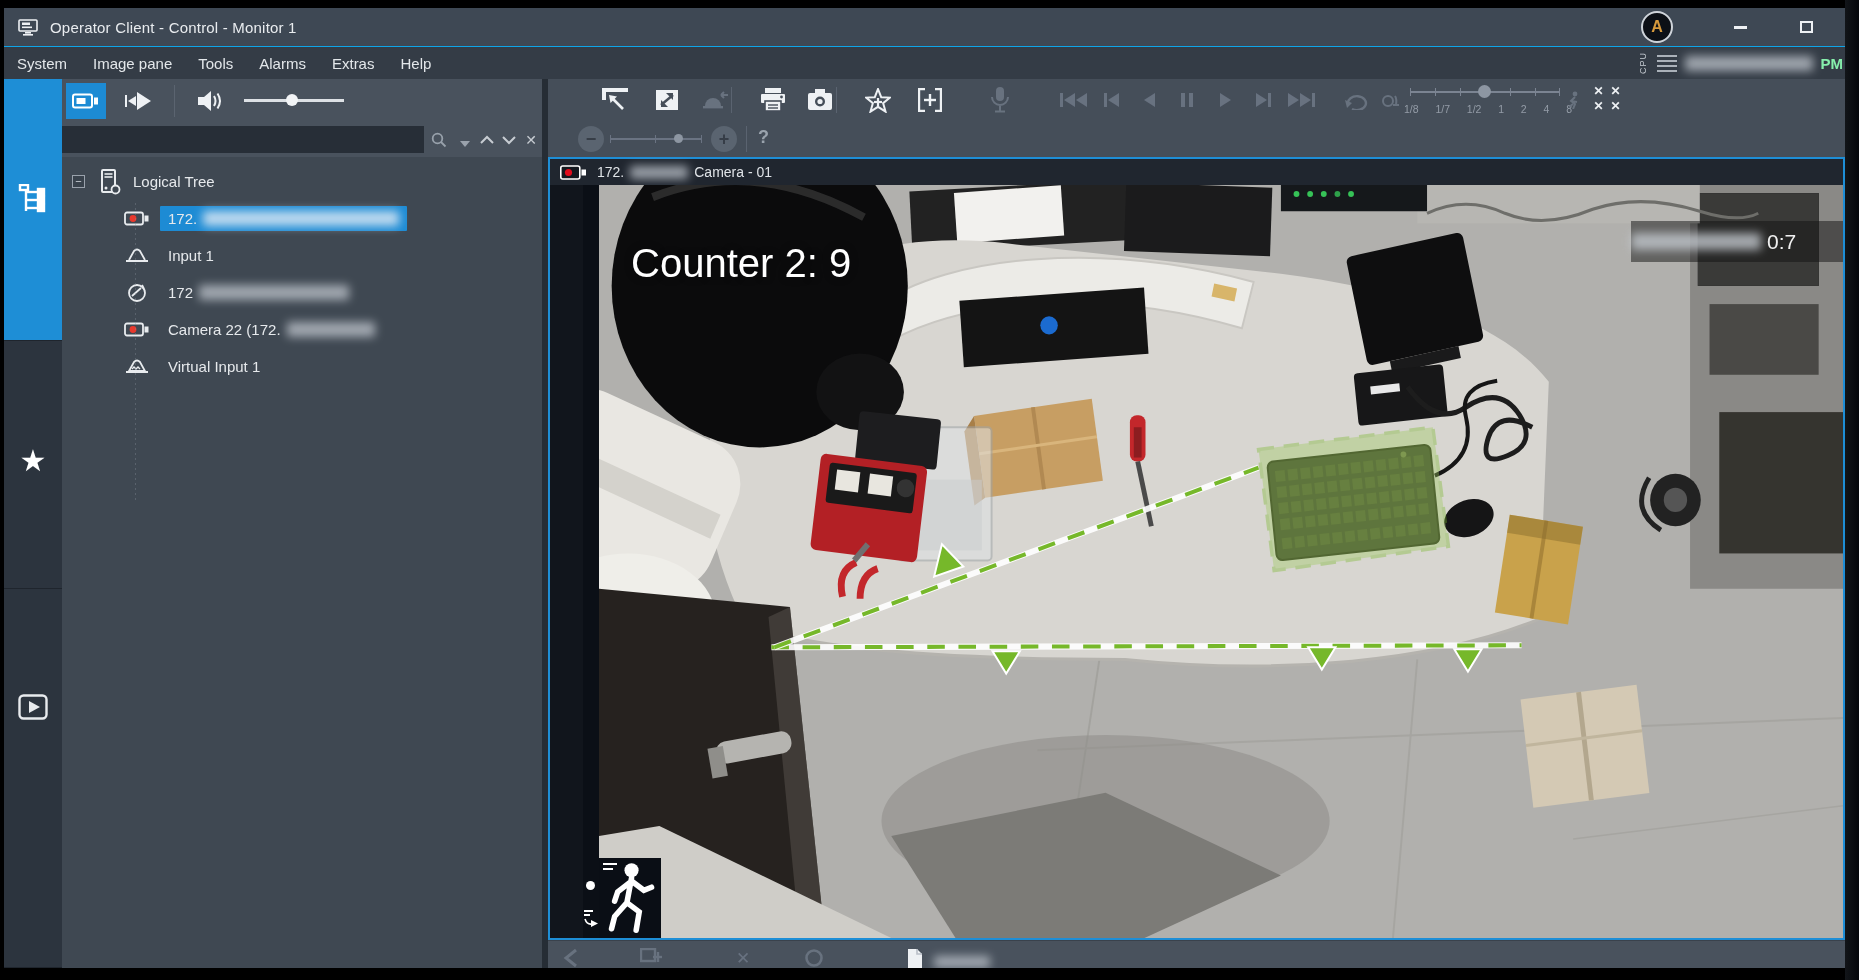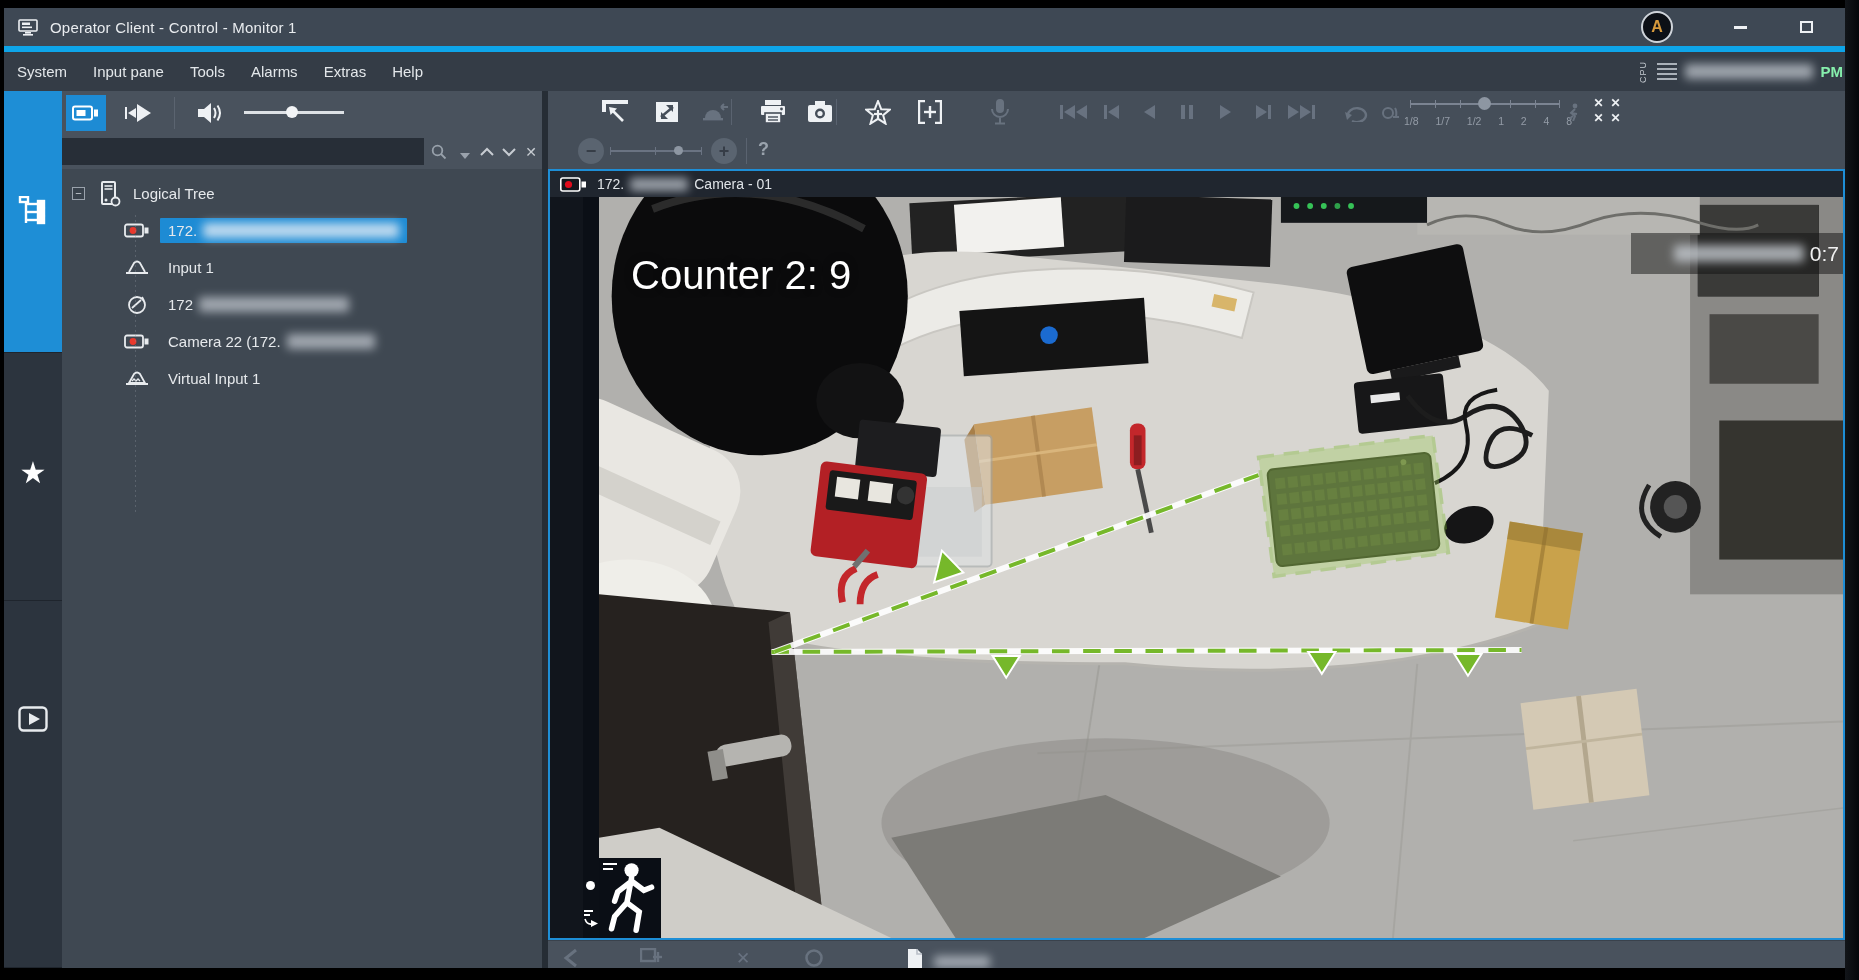--- a/index.html
+++ b/index.html
@@ -12,21 +12,21 @@
   
   .titlebar { height:38px; background:#3e4854; display:flex; align-items:center; padding:0 14px; flex:0 0 auto; }
   .titlebar .app-title { color:#e9ecef; font-size:15px; margin-left:12px; letter-spacing:.2px; }
   .tb-spacer { flex:1; }
   .user-badge { width:32px; height:32px; border-radius:50%; background:#0c1016; border:2px solid #cfd4da; color:#d79a3c; font-weight:bold; font-size:16px; display:flex; align-items:center; justify-content:center; margin-right:52px; }
   .win-btn { width:30px; height:26px; display:flex; align-items:center; justify-content:center; margin-right:36px; cursor:default; }
   .min-glyph { width:13px; height:3px; background:#eef1f4; }
   .max-glyph { width:13px; height:12px; border:2px solid #eef1f4; }
 
   
-  .menubar { height:45px; background:#343c46; display:flex; align-items:center; position:relative; flex:0 0 auto; border-top:6px solid #0ea5e9; }
+  .menubar { height:33px; background:#343c46; display:flex; align-items:center; position:relative; flex:0 0 auto; border-top:1px solid #0ea5e9; }
   .menu-item { color:#e3e7ea; font-size:15px; padding:0 13px; height:100%; display:flex; align-items:center; }
   .menubar-right { position:absolute; right:2px; top:0; height:100%; display:flex; align-items:center; gap:8px; overflow:hidden; }
   .cpu-wrap { display:flex; align-items:center; gap:2px; }
   .cpu-label { color:#c6ccd2; font-size:9px; transform:rotate(-90deg); letter-spacing:1px; }
   .cpu-bars { display:flex; flex-direction:column; gap:3px; }
   .cpu-bars i { width:20px; height:2px; background:#aab1b9; }
   .meridiem { color:#86efac; font-size:15px; font-weight:bold; white-space:nowrap; }
 
   .redact { display:inline-block; height:15px; border-radius:2px; background:#b9bfc7; opacity:.8; filter:blur(5px); vertical-align:middle; }
   .redact.dark { background:#9aa1a9; }
@@ -100,21 +100,21 @@
   .pane { flex:1; border:2px solid #1e8ed6; display:flex; flex-direction:column; min-height:0; background:#11151c; }
   .pane-title { height:26px; background:#20262f; display:flex; align-items:center; padding-left:10px; gap:10px; flex:0 0 auto; }
   .pane-title .t { color:#dfe3e7; font-size:14px; display:flex; align-items:center; gap:6px; }
   .pane-body { flex:1; display:flex; min-height:0;padding-left:33px; }
   .pane-col { width:16px; background:#0b0f16; position:relative; flex:0 0 auto; }
   .pane-col .dot { position:absolute; left:3px; bottom:48px; width:9px; height:9px; border-radius:50%; background:#fff; }
   .pane-col .ipb { position:absolute; left:0; bottom:10px; width:16px; height:20px; }
   .video { flex:1; position:relative; overflow:hidden; background:#9a9996; }
   .scene { position:absolute; inset:0; width:100%; height:100%; }
   .counter-overlay { position:absolute; left:32px; top:56px; color:#fff; font-size:40px; text-shadow:0 0 8px rgba(0,0,0,.35); }
-  .timestamp-overlay { position:absolute; right:0; top:36px; width:212px; height:41px; background:rgba(18,18,18,.5); display:flex; align-items:center; justify-content:flex-end; padding-right:4px; gap:6px; }
+  .timestamp-overlay { position:absolute; right:0; top:36px; width:212px; height:41px; background:rgba(18,18,18,.5); display:flex; align-items:center; padding-right:4px; gap:6px; }
   .timestamp-overlay .redact { background:#c4c9cf; width:130px; height:17px; }
   .timestamp-overlay .frag { color:#f0f0f0; font-size:21px; }
   .vca-box { position:absolute; left:0; bottom:0; width:62px; height:80px; background:#0a0e15; }
   .vca-box .lines i { position:absolute; background:#fff; height:2px; }
 
   
   .bottom-toolbar { height:28px; background:#49525d; border-top:1px solid #3a424c; position:relative; overflow:hidden; flex:0 0 auto; }
   .bt-icon { position:absolute; top:7px; color:#687280; font-size:17px; }
   .bt-icon svg { display:block; }
 </style>
@@ -139,21 +139,21 @@
           <span class="min-glyph"></span>
         </div>
       <div class="win-btn" style="margin-right:10px">
           <span class="max-glyph"></span>
         </div>
     </div>
 
     <div class="menubar">
       <nav id="menu-items" style="display:flex;height:100%">
           <span class="menu-item">System</span>
-          <span class="menu-item">Input pane</span>
+          <span class="menu-item">Image pane</span>
           <span class="menu-item">Tools</span>
           <span class="menu-item">Alarms</span>
           <span class="menu-item">Extras</span>
           <span class="menu-item">Help</span>
         </nav>
       <div class="menubar-right">
         <div class="cpu-wrap">
           <span class="cpu-label">CPU</span>
           <span class="cpu-bars">
               <i></i>

